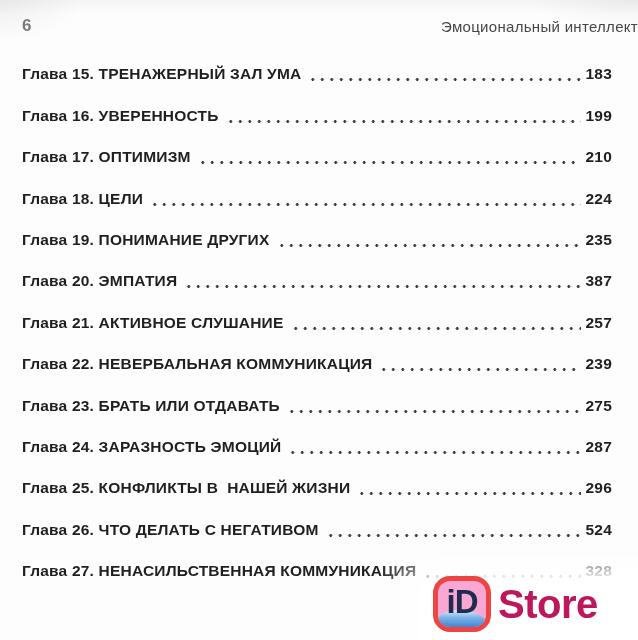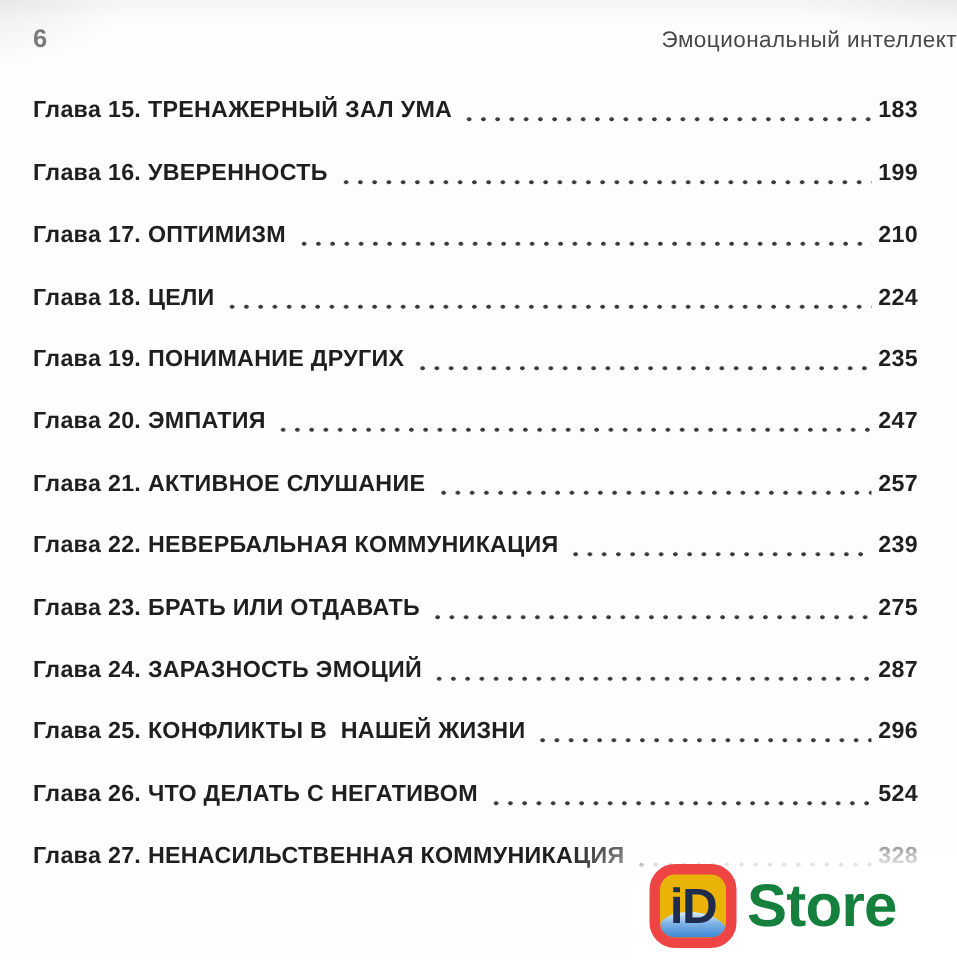--- a/index.html
+++ b/index.html
@@ -66,36 +66,36 @@
             mask-image: linear-gradient(90deg, rgba(0,0,0,0) 0, #000 62px);
     pointer-events: none;
   }
 
   .store-logo {
     position: absolute; left: 433px; top: 576px; z-index: 6;
     display: flex; align-items: center; gap: 7px;
   }
   .logo-badge {
     position: relative; width: 58px; height: 56px; box-sizing: border-box;
-    border: 7px solid #ef4444; border-radius: 17px;
-    background: #eab308; overflow: hidden;
+    border: 5px solid #ef4444; border-radius: 17px;
+    background: #f9a8d4; overflow: hidden;
   }
   .logo-badge-blue {
     position: absolute; left: 0; right: 0; bottom: 0; height: 17px;
     border-radius: 55% 70% 0 0 / 70% 95% 0 0;
     background: linear-gradient(180deg, #dcebf8 0%, #7fb3e6 45%, #3e86d5 100%);
   }
   .logo-badge-text {
     position: absolute; left: 0; right: 0; top: 2px;
     text-align: center;
     font-size: 33px; font-weight: bold; color: #1e2c4e;
     letter-spacing: -1px; line-height: 38px;
   }
   .logo-wordmark {
-    font-size: 40px; font-weight: bold; color: #15803d;
+    font-size: 40px; font-weight: bold; color: #be185d;
     letter-spacing: -0.5px; line-height: 56px;
   }
 </style>
 </head>
 <body>
 
 <div class="page-shade"></div>
 
 <div class="page-header">
   <span class="folio">6</span>
@@ -129,21 +129,21 @@
 
   <div class="toc-row">
     <span class="toc-label">Глава 19. ПОНИМАНИЕ ДРУГИХ</span>
     <span class="leader-dots"></span>
     <span class="toc-page">235</span>
   </div>
 
   <div class="toc-row">
     <span class="toc-label">Глава 20. ЭМПАТИЯ</span>
     <span class="leader-dots"></span>
-    <span class="toc-page">247</span>
+    <span class="toc-page">387</span>
   </div>
 
   <div class="toc-row">
     <span class="toc-label">Глава 21. АКТИВНОЕ СЛУШАНИЕ</span>
     <span class="leader-dots"></span>
     <span class="toc-page">257</span>
   </div>
 
   <div class="toc-row">
     <span class="toc-label">Глава 22. НЕВЕРБАЛЬНАЯ КОММУНИКАЦИЯ</span>

